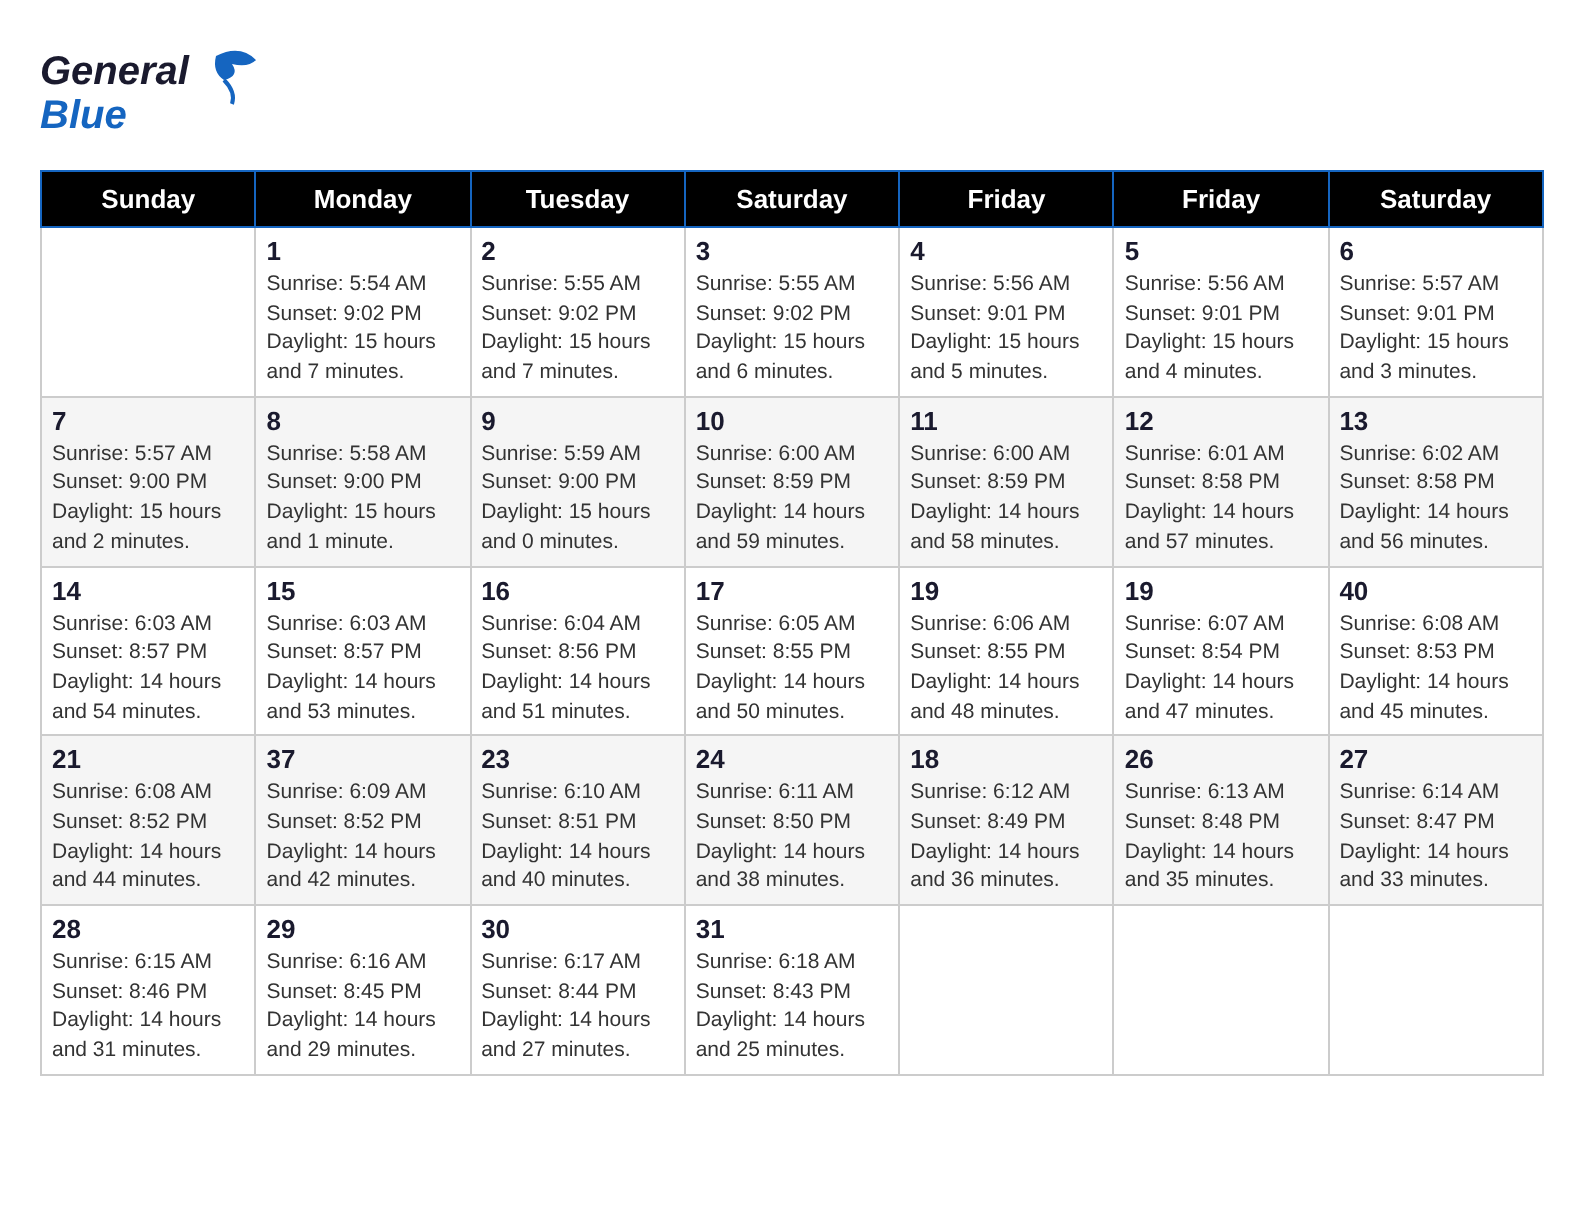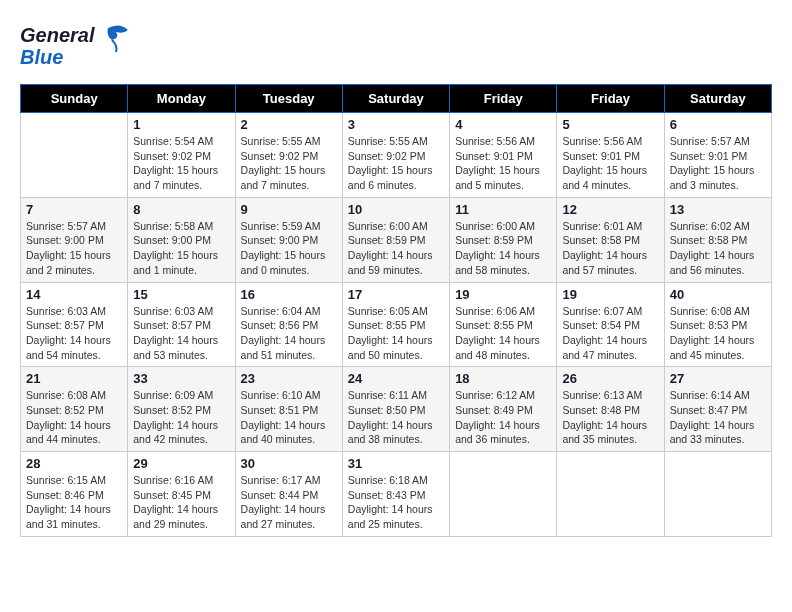--- a/index.html
+++ b/index.html
@@ -195,21 +195,21 @@
           <div class="day-number">40</div>
           <div class="day-info">Sunrise: 6:08 AM<br>Sunset: 8:53 PM<br>Daylight: 14 hours<br>and 45 minutes.</div>
         </td>
       </tr>
       <tr>
         <td>
           <div class="day-number">21</div>
           <div class="day-info">Sunrise: 6:08 AM<br>Sunset: 8:52 PM<br>Daylight: 14 hours<br>and 44 minutes.</div>
         </td>
         <td>
-          <div class="day-number">33</div>
+          <div class="day-number">37</div>
           <div class="day-info">Sunrise: 6:09 AM<br>Sunset: 8:52 PM<br>Daylight: 14 hours<br>and 42 minutes.</div>
         </td>
         <td>
           <div class="day-number">23</div>
           <div class="day-info">Sunrise: 6:10 AM<br>Sunset: 8:51 PM<br>Daylight: 14 hours<br>and 40 minutes.</div>
         </td>
         <td>
           <div class="day-number">24</div>
           <div class="day-info">Sunrise: 6:11 AM<br>Sunset: 8:50 PM<br>Daylight: 14 hours<br>and 38 minutes.</div>
         </td>

